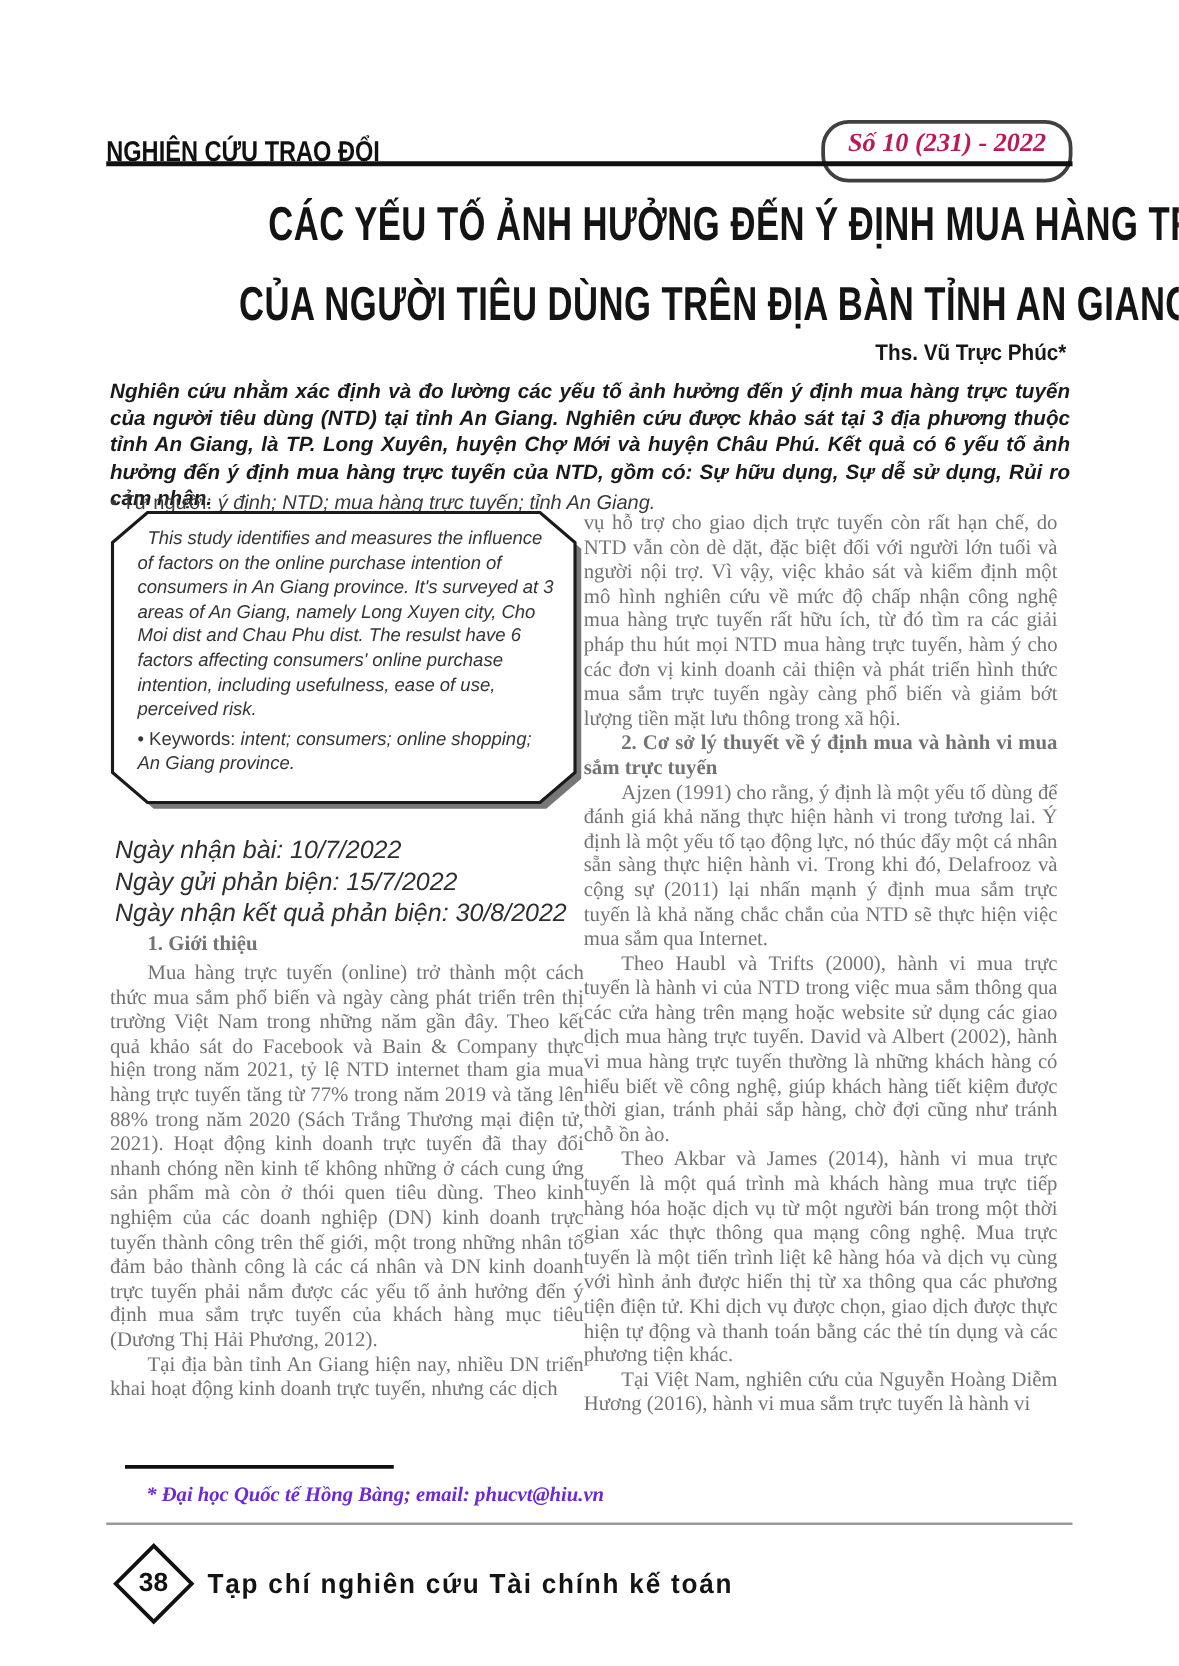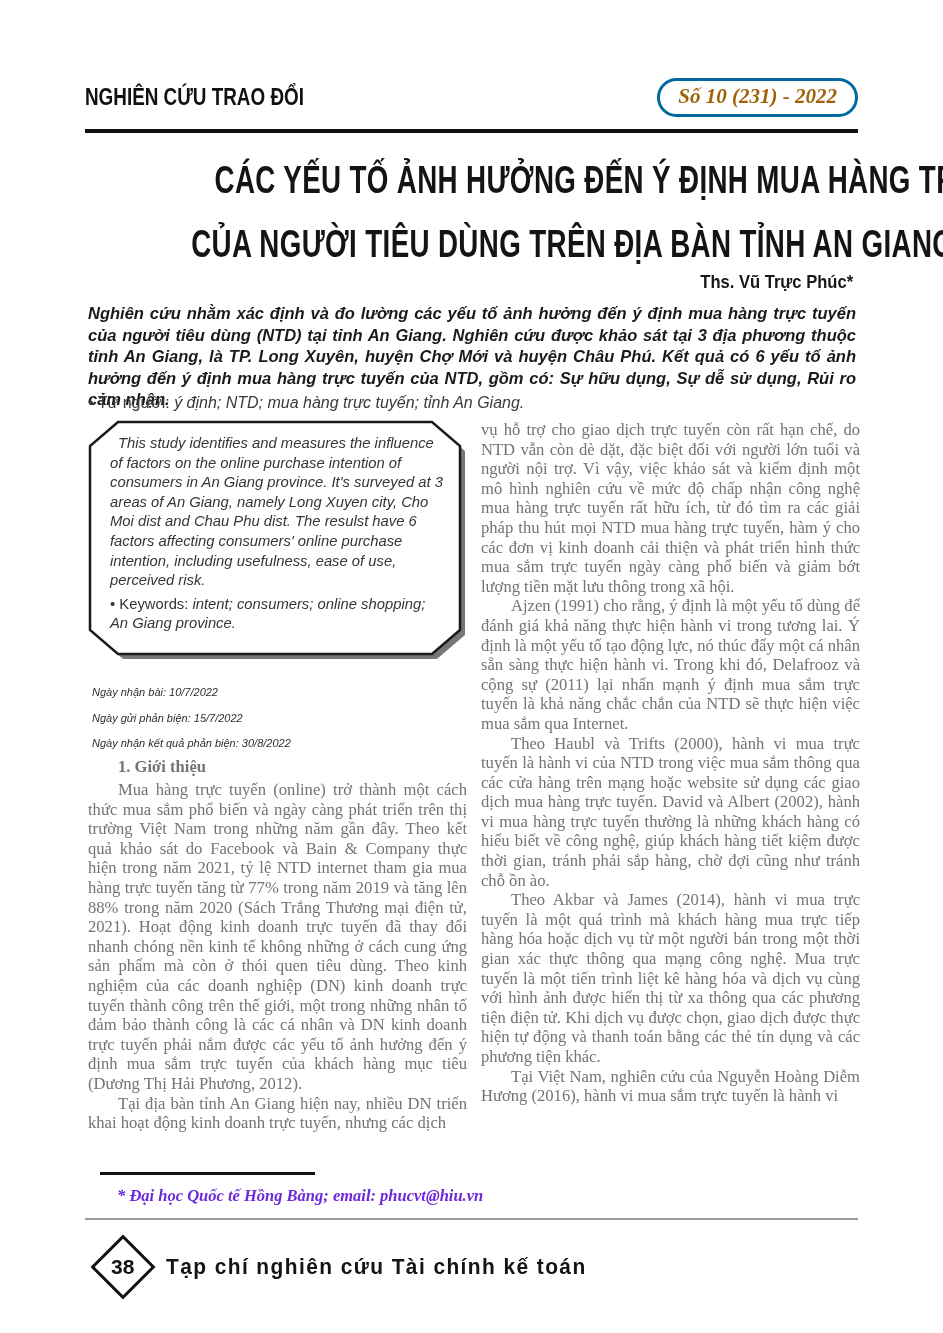--- a/index.html
+++ b/index.html
@@ -5,33 +5,33 @@
   * { margin:0; padding:0; box-sizing:border-box; }
   html,body { background:#ffffff; }
   body {
     width:943px; height:1333px; position:relative;
     font-family:"Liberation Serif","DejaVu Serif",serif;
     color:#1c1c1c; overflow:hidden;
   }
 
   
   .header-row {
-    position:absolute; top:78px; left:85px; width:773px;
+    position:absolute; top:96px; left:85px; width:773px;
     display:flex; justify-content:space-between; align-items:center;text-align:right;
   }
   .section-label {
     font-family:"Liberation Sans","DejaVu Sans",sans-serif;
     font-weight:bold; font-size:23px; letter-spacing:0;
     transform:scaleX(0.82); transform-origin:left center; white-space:nowrap;
     color:#111;
   }
   .issue-badge {
-    border:3px solid #0369a1; border-radius:22px; padding:3px 18px 5px 18px;
+    border:3px solid #404040; border-radius:22px; padding:3px 18px 16px 18px;
     font-family:"Liberation Serif","DejaVu Serif",serif;
-    font-weight:bold; font-style:italic; font-size:21px; color:#a16207; white-space:nowrap;
+    font-weight:bold; font-style:italic; font-size:21px; color:#be185d; white-space:nowrap;
   }
   .header-rule { position:absolute; top:129px; left:85px; width:773px; height:4px; background:#111; }
 
   
   .title-block { position:absolute; top:152px; left:50px; width:843px; text-align:center; color:#141414; }
   .title-line { line-height:57px; }
   .title-line > span {
     display:inline-block; font-family:"Liberation Sans","DejaVu Sans",sans-serif;
     font-weight:bold; font-size:38px; transform:scaleX(0.73); transform-origin:center;
     white-space:nowrap; letter-spacing:0.5px;
@@ -51,21 +51,21 @@
     text-align:justify; color:#1a1a1a;
   }
   .keywords-vi {
     position:absolute; top:394px; left:88px; width:768px;
     font-family:"Liberation Sans","DejaVu Sans",sans-serif;
     font-size:16px; color:#3a3a3a;
   }
   .keywords-vi .kw-values { font-style:italic; }
 
   
-  .columns { position:absolute; top:420px; left:88px; width:772px; display:flex; gap:14px; }
+  .columns { position:absolute; top:408px; left:88px; width:772px; display:flex; }
   .col { width:379px; }
   .col p {
     font-size:16.6px; line-height:19.6px; text-align:justify;
     text-indent:30px; color:#737373;
   }
   .col p.heading { font-weight:bold; }
   .col p.no-indent { text-indent:0; }
 
   
   .en-box { position:relative; width:379px; height:240px; }
@@ -76,21 +76,21 @@
     font-size:14.8px; line-height:19.6px; color:#353535; font-style:italic;
   }
   .en-box-content .first { text-indent:8px; }
   .en-box-content .kw-line { margin-top:4px; }
   .en-box-content .kw-label { font-style:normal; }
 
   
   .dates { margin-top:20px; padding-left:4px; }
   .dates p {
     font-family:"Liberation Sans","DejaVu Sans",sans-serif;
-    font-style:italic; font-size:11px; line-height:25.5px;
+    font-style:italic; font-size:20px; line-height:25.5px;
     color:#2e2e2e; text-align:left; text-indent:0;
   }
 
   
   .sec1-heading {
     margin-top:0; margin-bottom:4px;
     font-weight:bold; font-size:17.5px; text-indent:30px; color:#161616;
   }
 
   
@@ -162,20 +162,21 @@
       <p>Ngày nhận kết quả phản biện: 30/8/2022</p>
     </div>
 
     <p class="sec1-heading">1. Giới thiệu</p>
     <p>Mua hàng trực tuyến (online) trở thành một cách thức mua sắm phổ biến và ngày càng phát triển trên thị trường Việt Nam trong những năm gần đây. Theo kết quả khảo sát do Facebook và Bain &amp; Company thực hiện trong năm 2021, tỷ lệ NTD internet tham gia mua hàng trực tuyến tăng từ 77% trong năm 2019 và tăng lên 88% trong năm 2020 (Sách Trắng Thương mại điện tử, 2021). Hoạt động kinh doanh trực tuyến đã thay đổi nhanh chóng nền kinh tế không những ở cách cung ứng sản phẩm mà còn ở thói quen tiêu dùng. Theo kinh nghiệm của các doanh nghiệp (DN) kinh doanh trực tuyến thành công trên thế giới, một trong những nhân tố đảm bảo thành công là các cá nhân và DN kinh doanh trực tuyến phải nắm được các yếu tố ảnh hưởng đến ý định mua sắm trực tuyến của khách hàng mục tiêu (Dương Thị Hải Phương, 2012).</p>
     <p>Tại địa bàn tỉnh An Giang hiện nay, nhiều DN triển khai hoạt động kinh doanh trực tuyến, nhưng các dịch</p>
   </div>
 
   <div class="col">
     <p class="no-indent">vụ hỗ trợ cho giao dịch trực tuyến còn rất hạn chế, do NTD vẫn còn dè dặt, đặc biệt đối với người lớn tuổi và người nội trợ. Vì vậy, việc khảo sát và kiểm định một mô hình nghiên cứu về mức độ chấp nhận công nghệ mua hàng trực tuyến rất hữu ích, từ đó tìm ra các giải pháp thu hút mọi NTD mua hàng trực tuyến, hàm ý cho các đơn vị kinh doanh cải thiện và phát triển hình thức mua sắm trực tuyến ngày càng phổ biến và giảm bớt lượng tiền mặt lưu thông trong xã hội.</p>
+    <p class="heading">2. Cơ sở lý thuyết về ý định mua và hành vi mua sắm trực tuyến</p>
     <p>Ajzen (1991) cho rằng, ý định là một yếu tố dùng để đánh giá khả năng thực hiện hành vi trong tương lai. Ý định là một yếu tố tạo động lực, nó thúc đẩy một cá nhân sẵn sàng thực hiện hành vi. Trong khi đó, Delafrooz và cộng sự (2011) lại nhấn mạnh ý định mua sắm trực tuyến là khả năng chắc chắn của NTD sẽ thực hiện việc mua sắm qua Internet.</p>
     <p>Theo Haubl và Trifts (2000), hành vi mua trực tuyến là hành vi của NTD trong việc mua sắm thông qua các cửa hàng trên mạng hoặc website sử dụng các giao dịch mua hàng trực tuyến. David và Albert (2002), hành vi mua hàng trực tuyến thường là những khách hàng có hiểu biết về công nghệ, giúp khách hàng tiết kiệm được thời gian, tránh phải sắp hàng, chờ đợi cũng như tránh chỗ ồn ào.</p>
     <p>Theo Akbar và James (2014), hành vi mua trực tuyến là một quá trình mà khách hàng mua trực tiếp hàng hóa hoặc dịch vụ từ một người bán trong một thời gian xác thực thông qua mạng công nghệ. Mua trực tuyến là một tiến trình liệt kê hàng hóa và dịch vụ cùng với hình ảnh được hiển thị từ xa thông qua các phương tiện điện tử. Khi dịch vụ được chọn, giao dịch được thực hiện tự động và thanh toán bằng các thẻ tín dụng và các phương tiện khác.</p>
     <p>Tại Việt Nam, nghiên cứu của Nguyễn Hoàng Diễm Hương (2016), hành vi mua sắm trực tuyến là hành vi</p>
   </div>
 </div>
 
 <div class="footnote-rule"></div>
 <div class="footnote">* Đại học Quốc tế Hồng Bàng; email: phucvt@hiu.vn</div>
 

